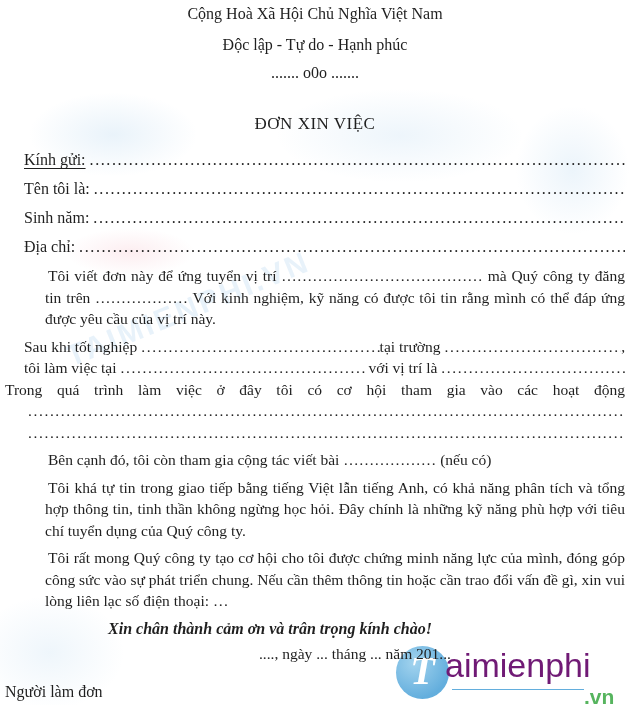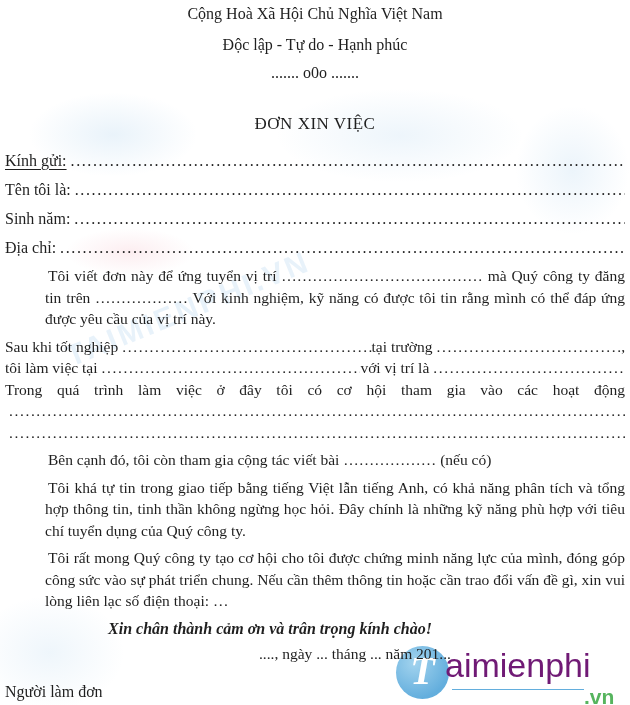--- a/index.html
+++ b/index.html
@@ -26,21 +26,21 @@
   }
 
   
   .h1{text-align:center;font-size:16px;margin-top:1px;}
   .h2{text-align:center;font-size:16px;margin-top:9px;}
   .h3{text-align:center;font-size:16px;margin-top:7px;}
   .title{text-align:center;font-weight:400;font-size:17px;letter-spacing:.5px;margin-top:29px;}
 
   
   .rows{margin-top:15px;}
-  .row{display:flex;align-items:flex-end;white-space:nowrap;overflow:hidden;height:22px;margin-bottom:7px;font-size:16px;}
+  .row{display:flex;align-items:center;white-space:nowrap;overflow:hidden;height:22px;margin-bottom:7px;font-size:16px;margin-left:19px;}
   .row .lbl{flex:0 0 auto;}
   .row .dots{flex:1 1 0;overflow:hidden;white-space:nowrap;letter-spacing:1.6px;margin-left:4px;}
   .row .sfx{flex:0 0 auto;}
   .g14{flex-grow:1.35 !important;}
   .u{text-decoration:underline;text-underline-offset:3px;}
 
   
   .para{text-align:justify;text-indent:3px;margin-top:6px;margin-left:40px;}
   .p2rows .row{margin-bottom:0;font-size:15.5px;height:21.5px;}
   .p2rows{margin-top:6px;}

